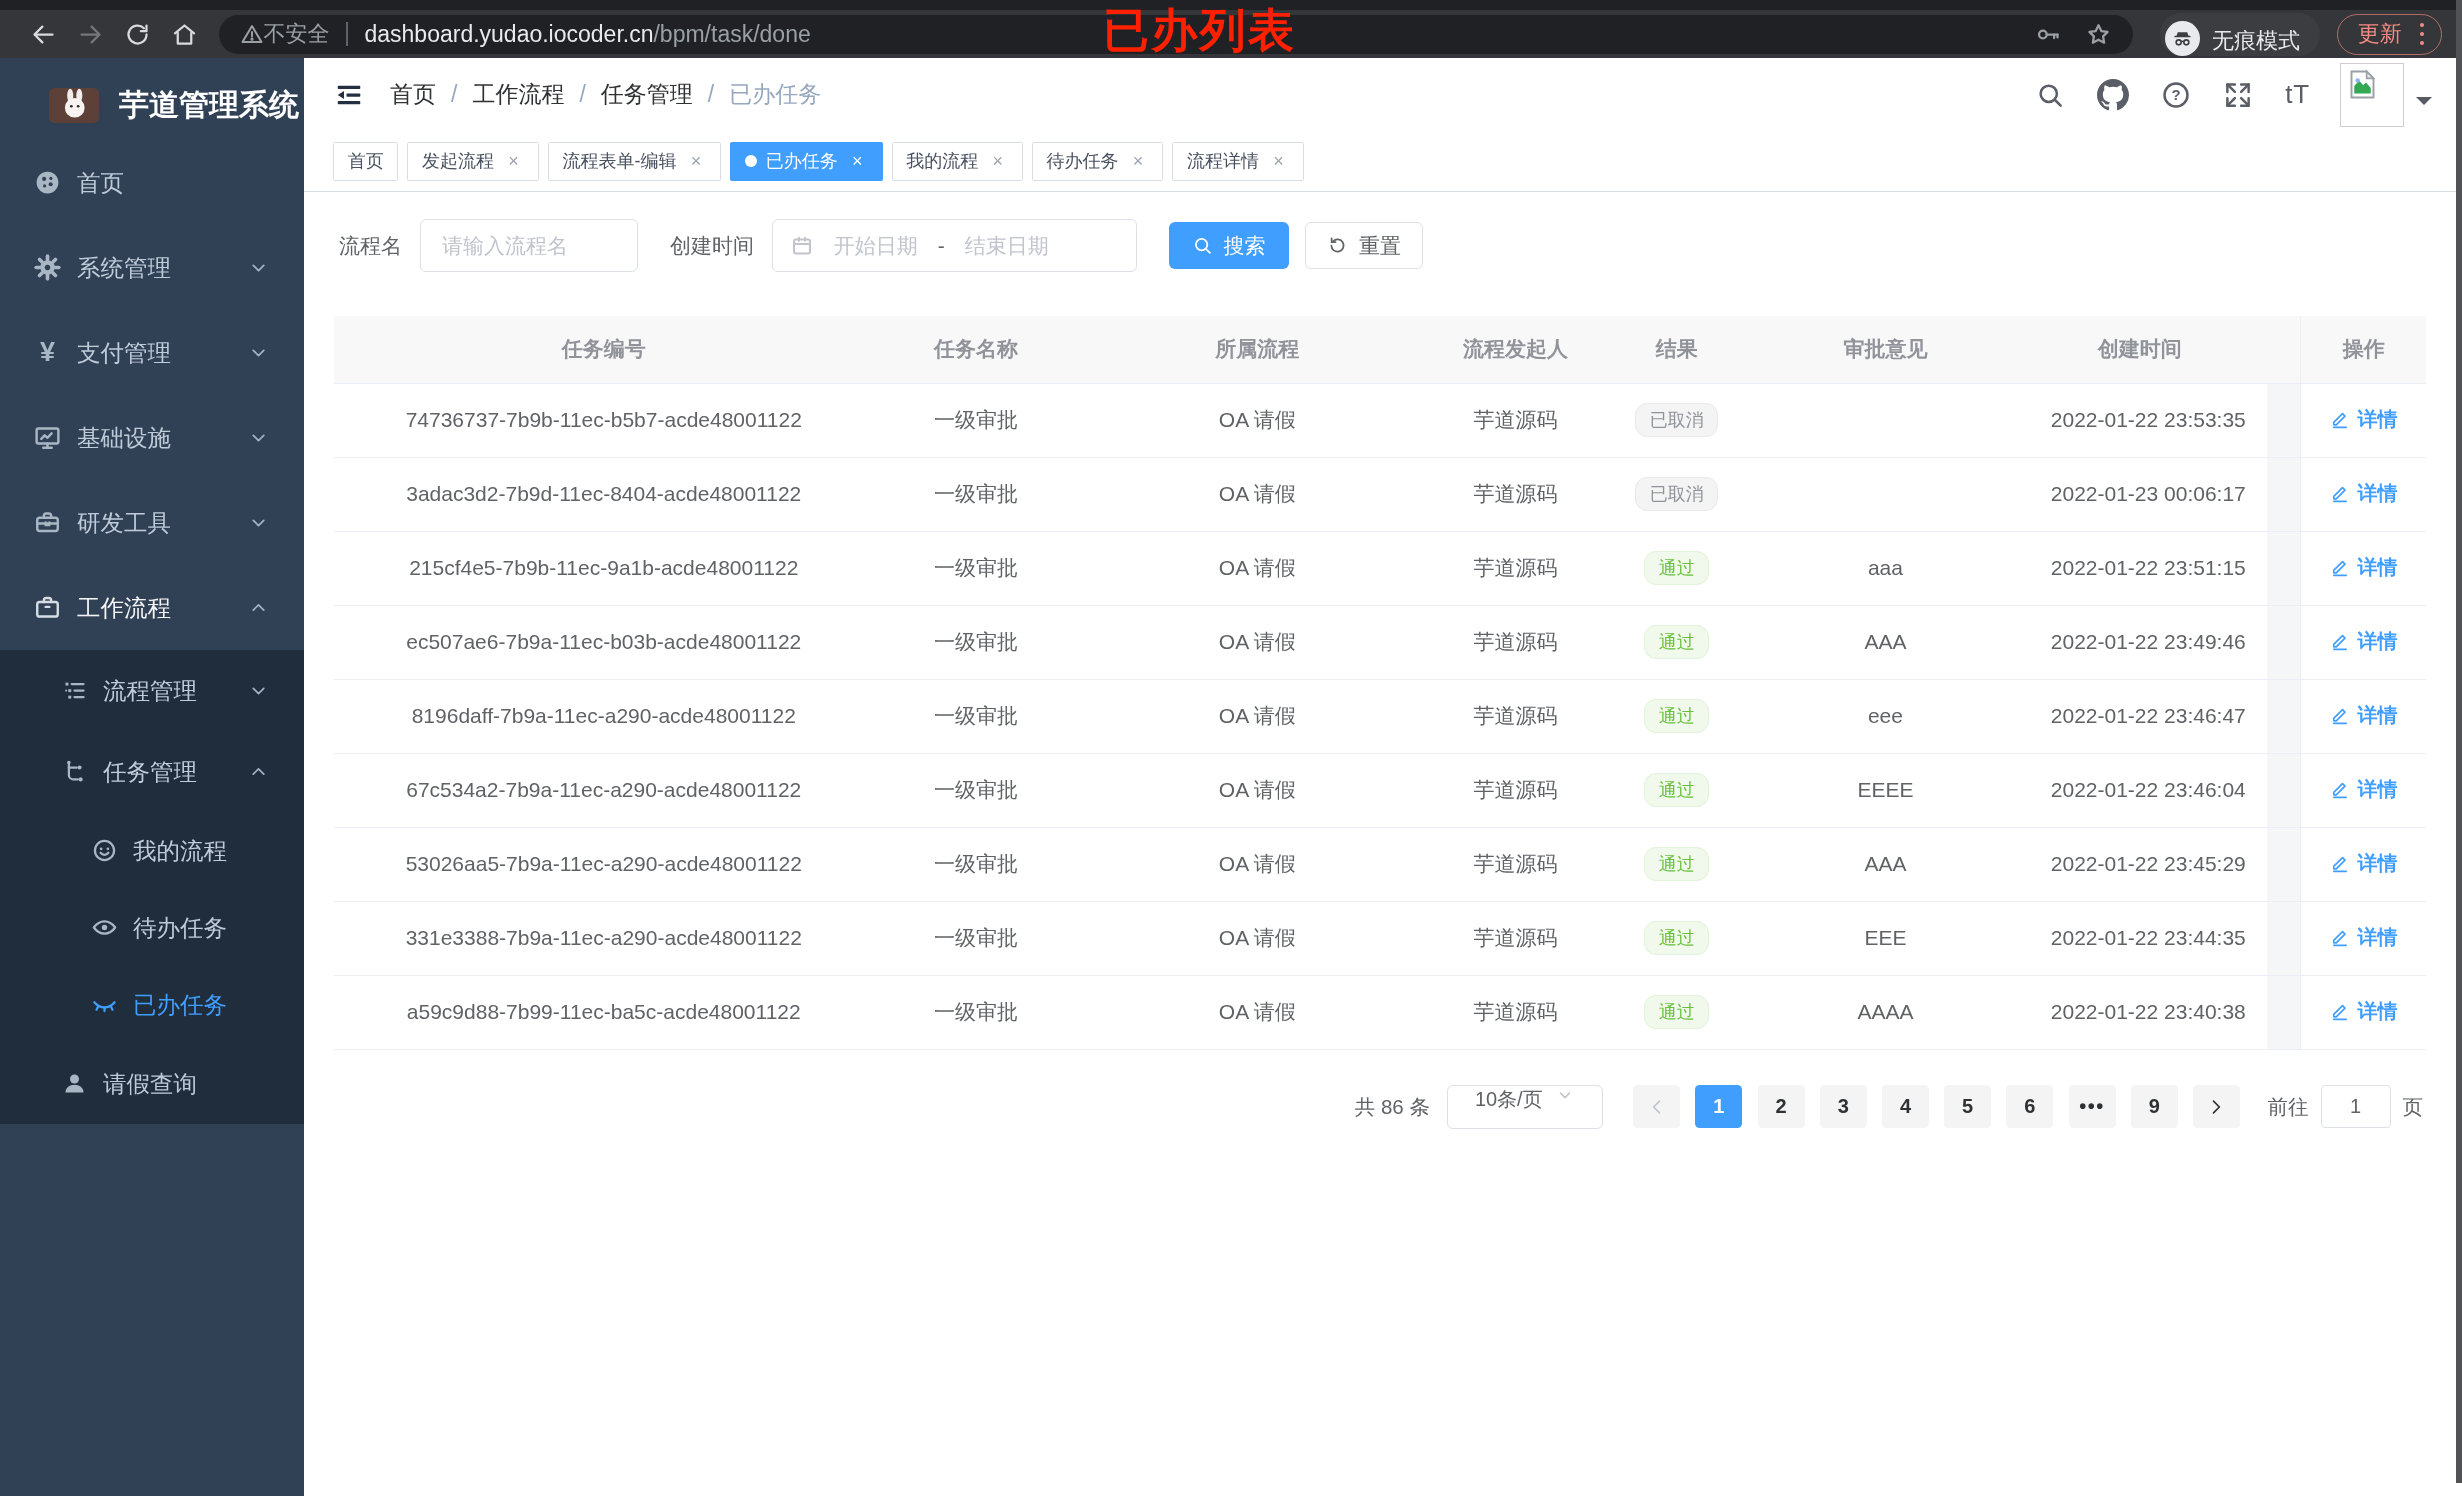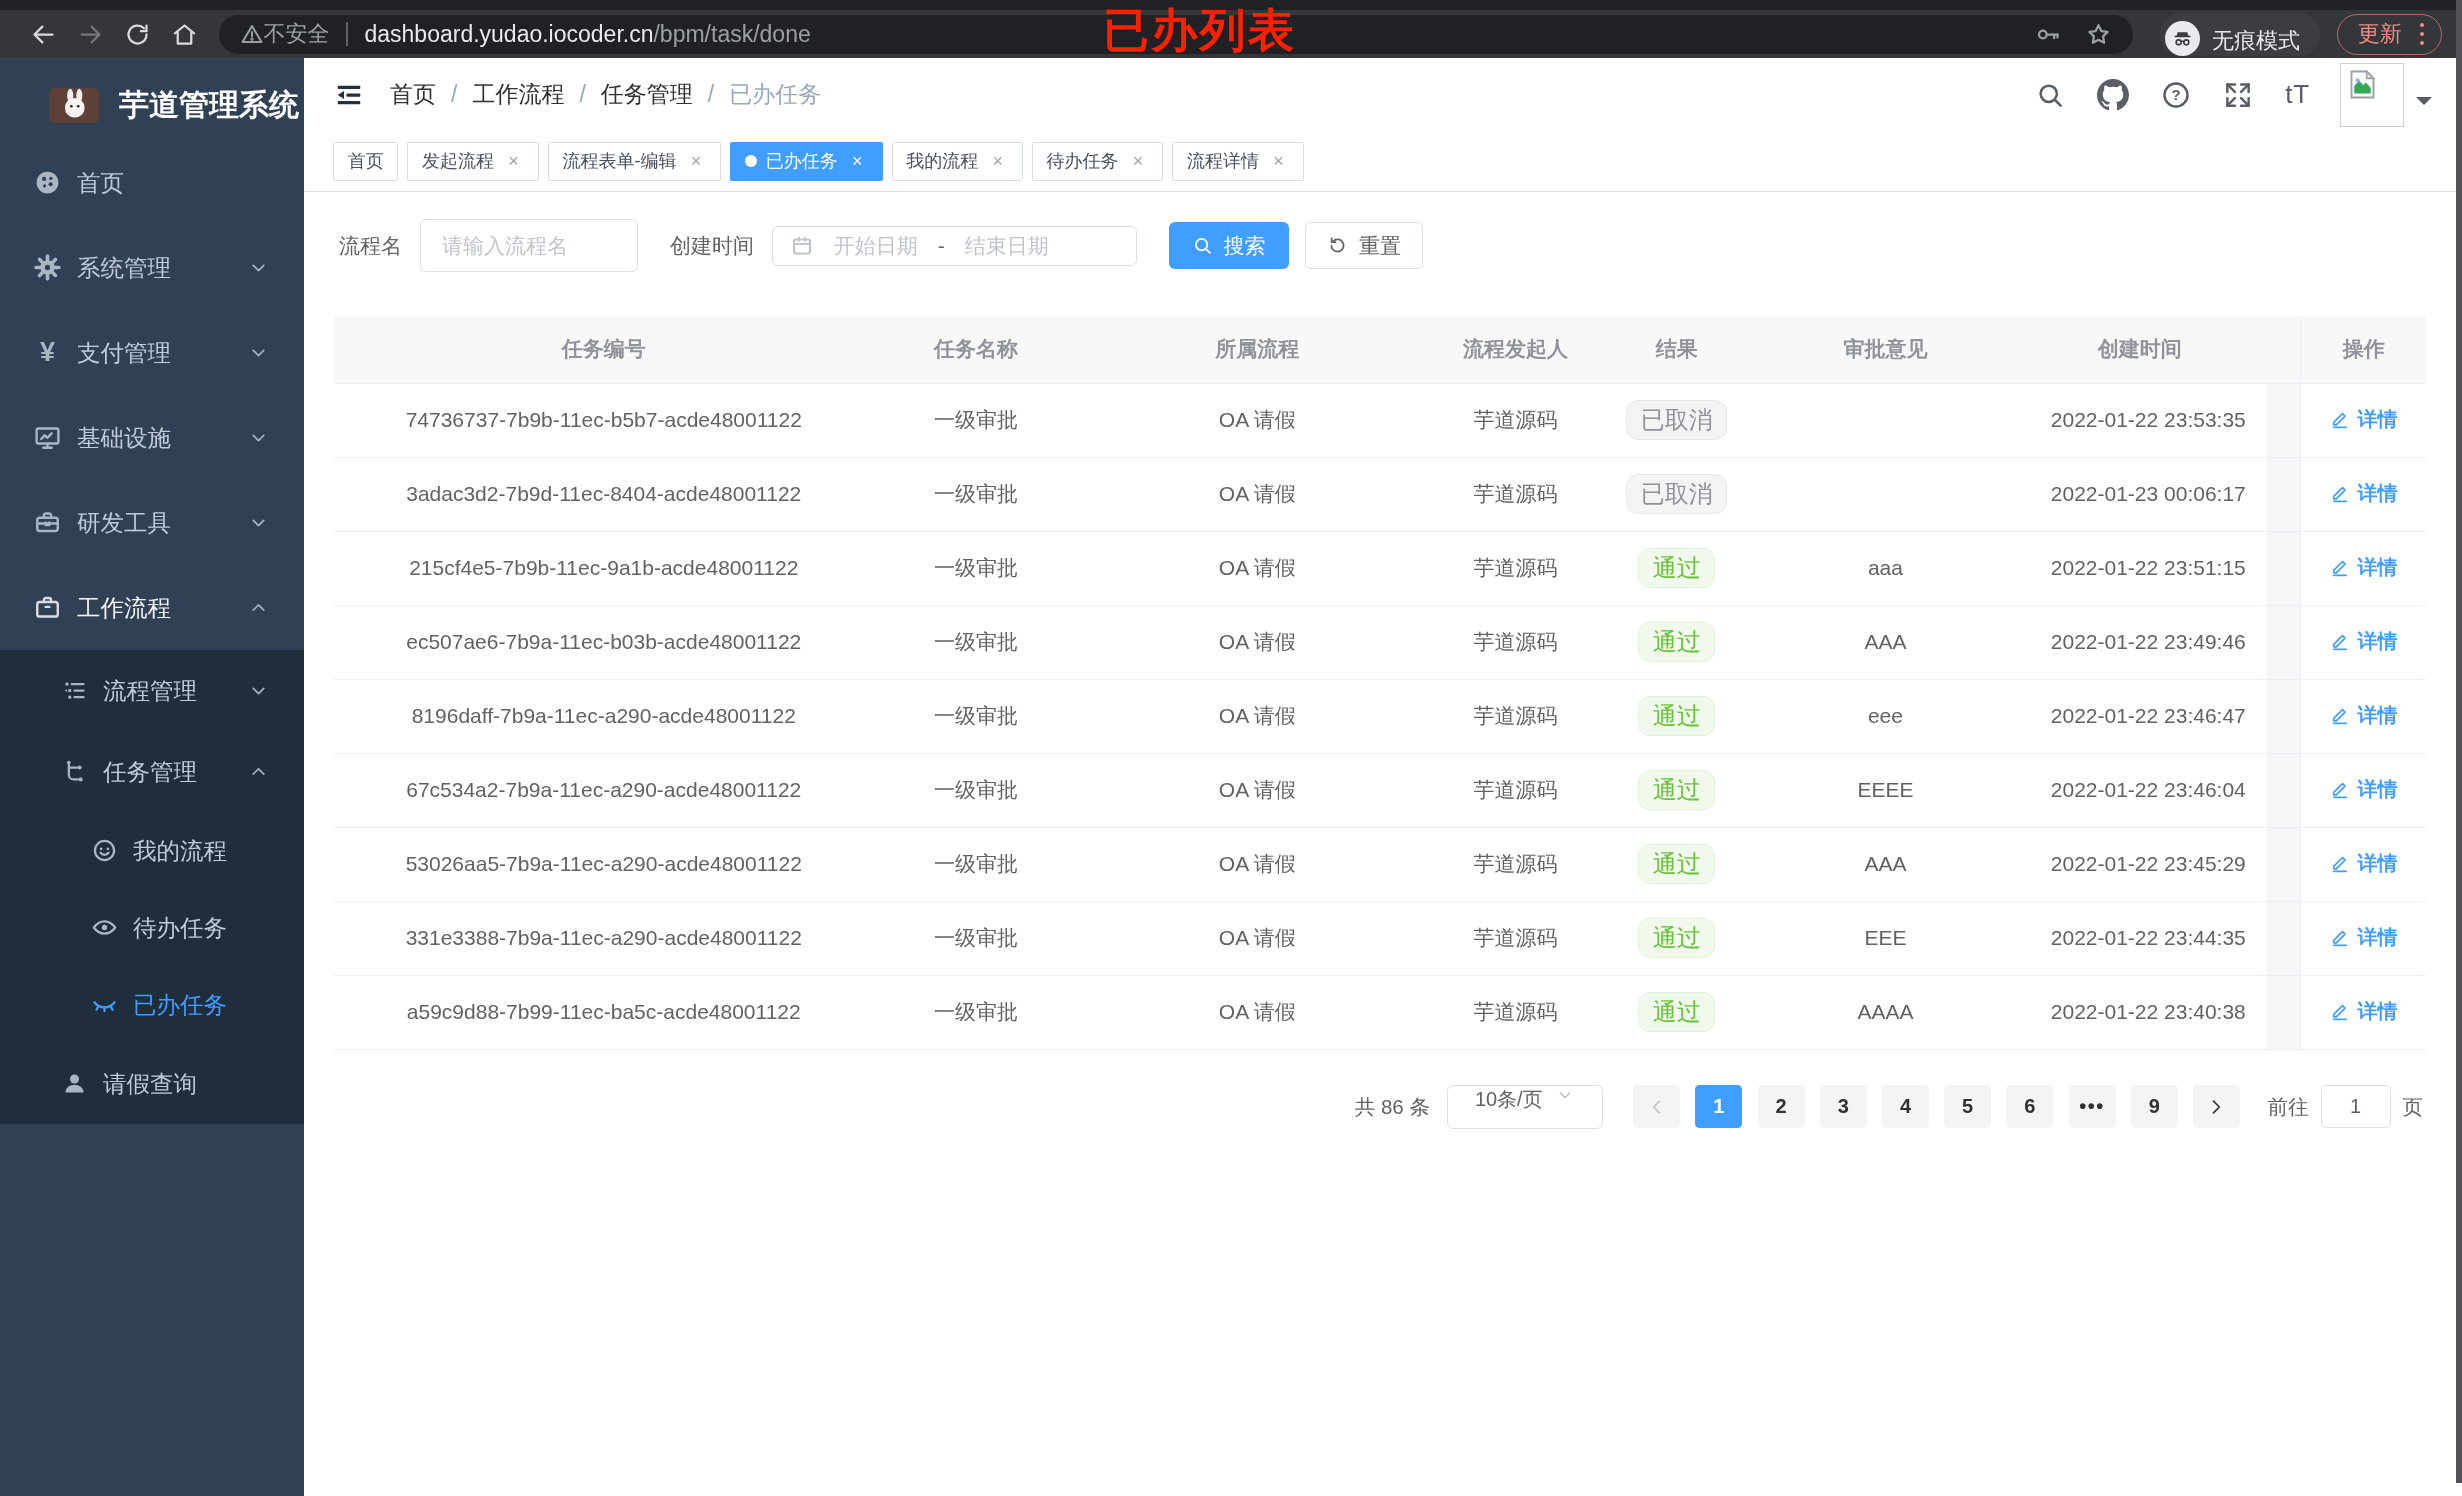--- a/index.html
+++ b/index.html
@@ -78,38 +78,38 @@
   .tag .x { margin-left:9px; font-size:18px; color:#9aa3af; width:21px; height:21px; line-height:21px; text-align:center; border-radius:50%; }
   .tag.active { background:#409eff; border-color:#409eff; color:#fff; }
   .tag.active .x { color:#fff; }
   .tag .dot { width:12px; height:12px; border-radius:50%; background:#fff; margin-right:9px; }
 
   
   .filters { display:flex; align-items:center; padding:27px 0 0 35px; font-size:21px; color:#606266; }
   .f-label { margin-right:18px; font-weight:400; white-space:nowrap; }
   .f-input { width:218px; height:53px; border:1.5px solid #dcdfe6; border-radius:6px; padding:0 21px; font-size:21px; color:#606266; outline:none; margin-right:32px; font-family:inherit; }
   .f-input::placeholder { color:#c0c4cc; }
-  .f-range { width:365px; height:40px; border:1.5px solid #dcdfe6; border-radius:6px; display:flex; align-items:center; padding:0 16.7px; color:#c0c4cc; gap:20px; }
+  .f-range { width:365px; height:53px; border:1.5px solid #dcdfe6; border-radius:6px; display:flex; align-items:center; padding:0 16.7px; color:#c0c4cc; gap:20px; }
   .f-range .sep { color:#606266; }
   .cal-ic { color:#c0c4cc; }
   .btn { height:47px; border-radius:6px; display:flex; align-items:center; gap:10.6px; font-size:21px; cursor:pointer; border:none; font-family:inherit; }
   .btn-primary { background:#409eff; color:#fff; padding:0 23px; margin-left:32px; }
   .btn-plain { background:#fff; color:#606266; border:1.5px solid #dcdfe6; padding:0 21px; margin-left:16.7px; }
 
   
   .table-wrap { margin:44px 36px 0 30px; }
   table { width:2092px; border-collapse:collapse; table-layout:fixed; }
   th { height:67px; background:#f8f8f9; color:#909399; font-size:21px; font-weight:700; text-align:center; border-bottom:1.5px solid #ebeef5; }
   td { height:74px; font-size:21px; color:#606266; text-align:center; border-bottom:1.5px solid #ebeef5; background:#fff; overflow:hidden; white-space:nowrap; }
   td.c-time { text-align:right; padding-right:21px; }
   .c-gut { background:#f5f6f8 !important; }
   th.c-gut { background:#f8f8f9 !important; }
   td.c-op { border-left:1.5px solid #ebeef5;font-weight:bold; }
   th.c-op { border-left:1.5px solid #ebeef5; }
-  .badge { display:inline-block; font-size:24px; line-height:1; padding:6.8px 13.7px; border-radius:12px; border:1.5px solid; }
+  .badge { display:inline-block; font-size:18px; line-height:1; padding:6.8px 13.7px; border-radius:12px; border:1.5px solid; }
   .badge.info    { color:#909399; background:#f4f4f5; border-color:#e9e9eb; }
   .badge.success { color:#67c23a; background:#f0f9eb; border-color:#e1f3d8; }
   .badge.danger  { color:#f56c6c; background:#fef0f0; border-color:#fde2e2; }
   .detail { color:#409eff; display:inline-flex; align-items:center; gap:7.6px; font-size:20px; cursor:pointer; text-decoration:none; }
 
   
   .pagination { display:flex; align-items:center; justify-content:flex-end; margin:35px 39px 0 0; color:#606266; }
   .pg-total { font-size:20.5px; margin-right:16.7px; }
   .pg-size { width:156px; height:44px; border:1.5px solid #dcdfe6; border-radius:6px; display:flex; align-items:flex-start; justify-content:center; gap:13.7px; font-size:20px; color:#606266; margin-right:23px; cursor:pointer; background:#fff; }
   .pg-size .chev { color:#c0c4cc; }

